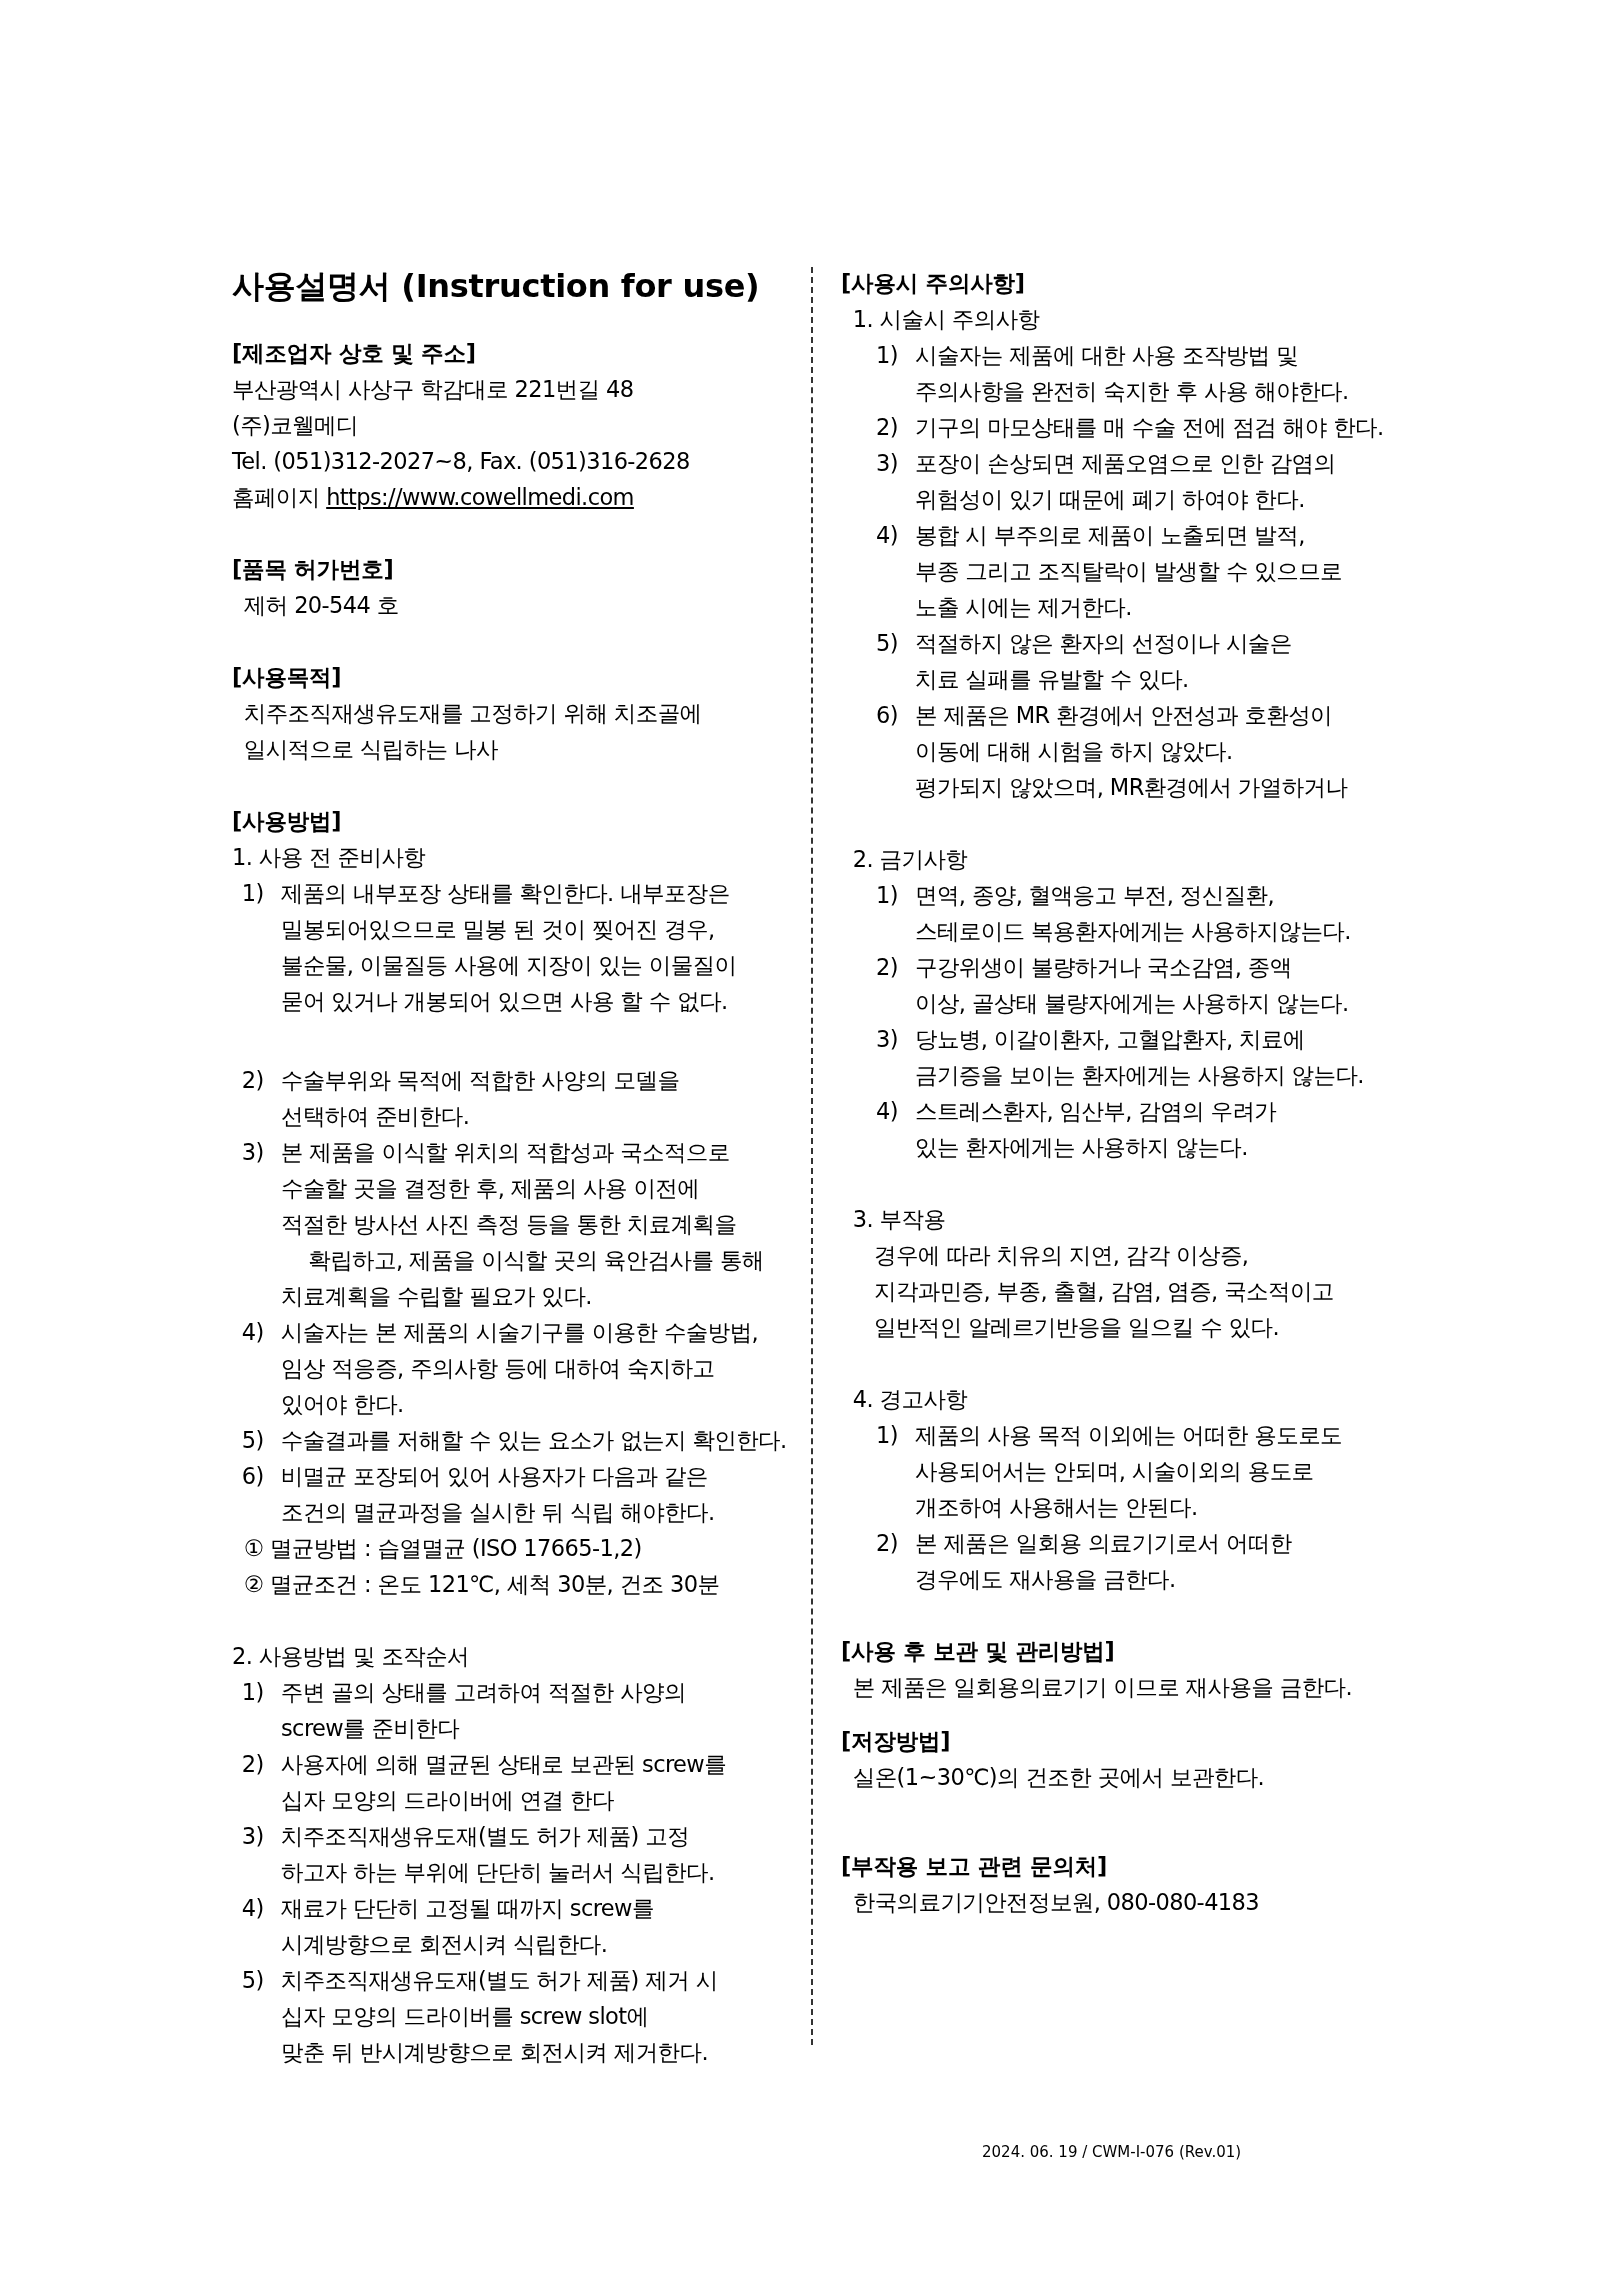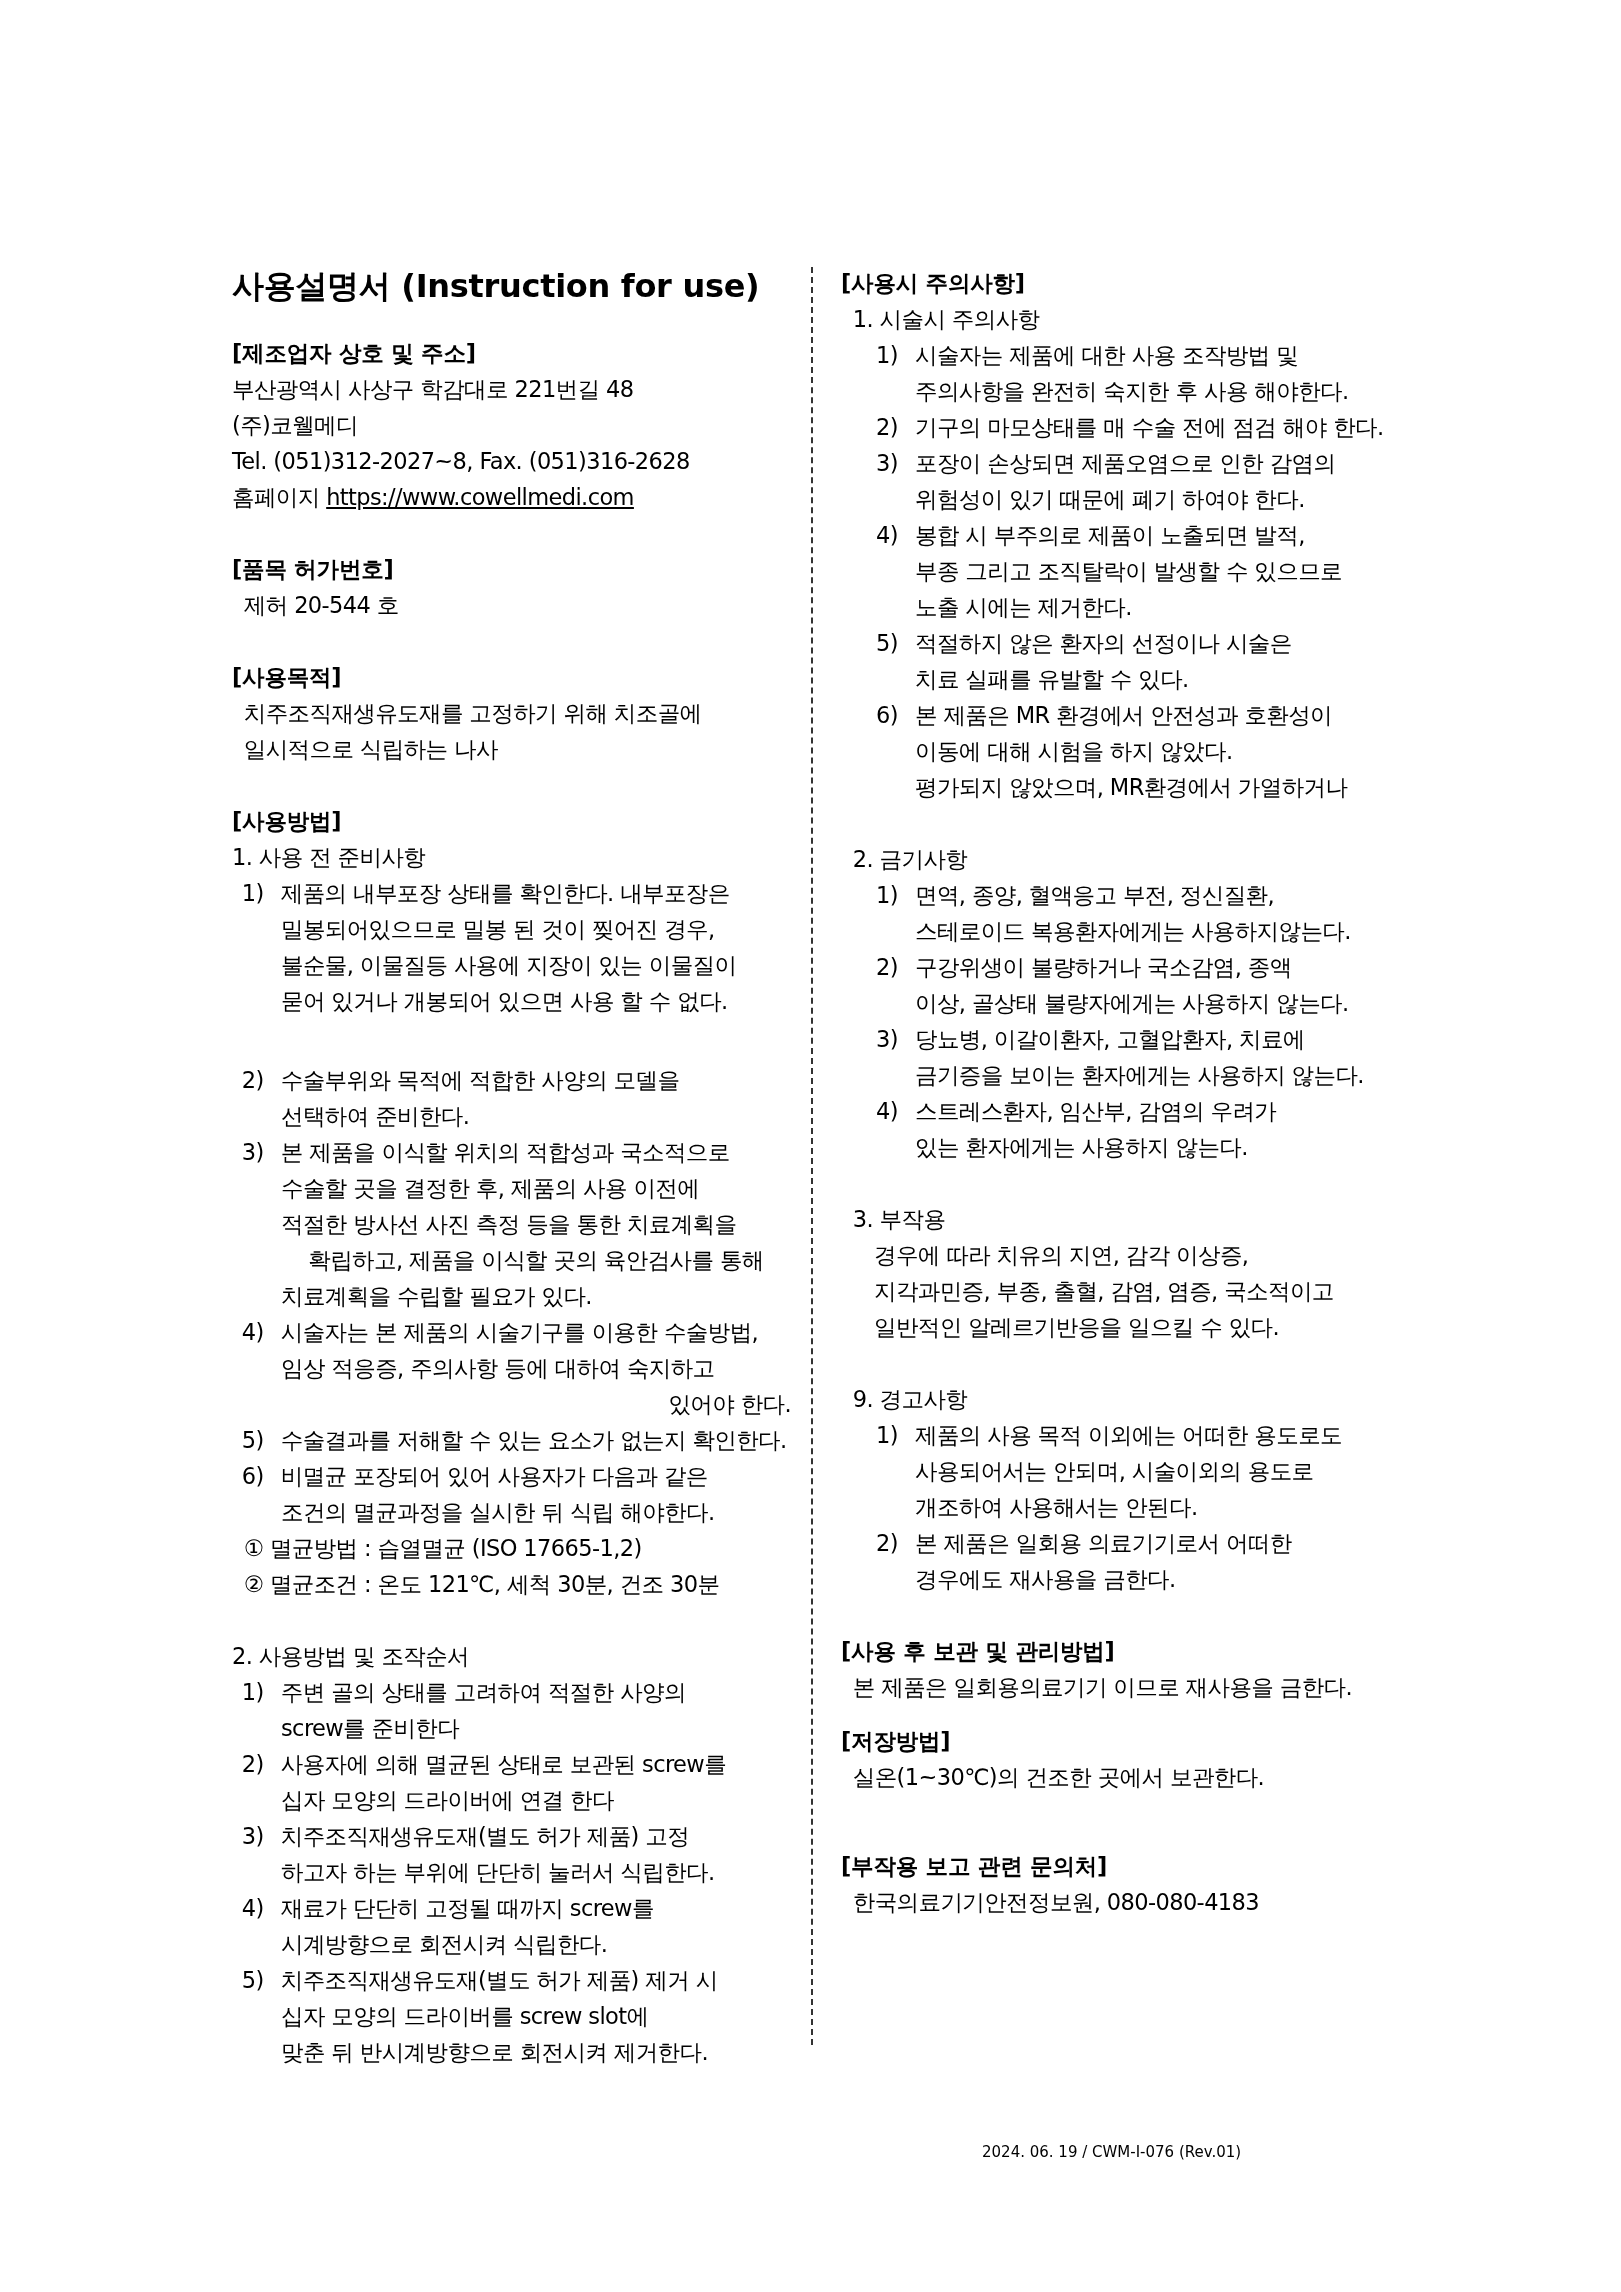--- a/index.html
+++ b/index.html
@@ -60,21 +60,21 @@
         <div class="ln" style="padding-left: 49px;"><span>묻어 있거나 개봉되어 있으면 사용 할 수 없다.</span></div>
         <div class="ln" style="padding-left: 9.8px; margin-top: 43px;"><span class="num">2)</span><span>수술부위와 목적에 적합한 사양의 모델을</span></div>
         <div class="ln" style="padding-left: 49px;"><span>선택하여 준비한다.</span></div>
         <div class="ln" style="padding-left: 9.8px;"><span class="num">3)</span><span>본 제품을 이식할 위치의 적합성과 국소적으로</span></div>
         <div class="ln" style="padding-left: 49px;"><span>수술할 곳을 결정한 후, 제품의 사용 이전에</span></div>
         <div class="ln" style="padding-left: 49px;"><span>적절한 방사선 사진 측정 등을 통한 치료계획을</span></div>
         <div class="ln" style="padding-left: 49px; text-align: center;"><span>확립하고, 제품을 이식할 곳의 육안검사를 통해</span></div>
         <div class="ln" style="padding-left: 49px;"><span>치료계획을 수립할 필요가 있다.</span></div>
         <div class="ln" style="padding-left: 9.8px;"><span class="num">4)</span><span>시술자는 본 제품의 시술기구를 이용한 수술방법,</span></div>
         <div class="ln" style="padding-left: 49px;"><span>임상 적응증, 주의사항 등에 대하여 숙지하고</span></div>
-        <div class="ln" style="padding-left: 49px; text-align: right;"><span>있어야 한다.</span></div>
+        <div class="ln" style="padding-left: 49px;"><span>있어야 한다.</span></div>
         <div class="ln" style="padding-left: 9.8px;"><span class="num">5)</span><span>수술결과를 저해할 수 있는 요소가 없는지 확인한다.</span></div>
         <div class="ln" style="padding-left: 9.8px;"><span class="num">6)</span><span>비멸균 포장되어 있어 사용자가 다음과 같은</span></div>
         <div class="ln" style="padding-left: 49px;"><span>조건의 멸균과정을 실시한 뒤 식립 해야한다.</span></div>
       </div>
     <div class="ln in1">① 멸균방법 : 습열멸균 (ISO 17665-1,2)</div>
     <div class="ln in1">② 멸균조건 : 온도 121℃, 세척 30분, 건조 30분</div>
     <div class="gap"></div>
 
     <div class="ln">2. 사용방법 및 조작순서</div>
     <div id="left-s2-items">
@@ -126,21 +126,21 @@
         <div class="ln" style="padding-left: 74px;"><span>있는 환자에게는 사용하지 않는다.</span></div>
       </div>
     <div class="gap"></div>
 
     <div class="ln in1">3. 부작용</div>
     <div class="ln" style="padding-left:33px">경우에 따라 치유의 지연, 감각 이상증,</div>
     <div class="ln" style="padding-left:33px">지각과민증, 부종, 출혈, 감염, 염증, 국소적이고</div>
     <div class="ln" style="padding-left:33px">일반적인 알레르기반응을 일으킬 수 있다.</div>
     <div class="gap"></div>
 
-    <div class="ln in1">9. 경고사항</div>
+    <div class="ln in1">4. 경고사항</div>
     <div id="right-s4-items">
         <div class="ln" style="padding-left: 35px;"><span class="num">1)</span><span>제품의 사용 목적 이외에는 어떠한 용도로도</span></div>
         <div class="ln" style="padding-left: 74px;"><span>사용되어서는 안되며, 시술이외의 용도로</span></div>
         <div class="ln" style="padding-left: 74px;"><span>개조하여 사용해서는 안된다.</span></div>
         <div class="ln" style="padding-left: 35px;"><span class="num">2)</span><span>본 제품은 일회용 의료기기로서 어떠한</span></div>
         <div class="ln" style="padding-left: 74px;"><span>경우에도 재사용을 금한다.</span></div>
       </div>
     <div class="gap"></div>
 
     <div class="h">[사용 후 보관 및 관리방법]</div>

